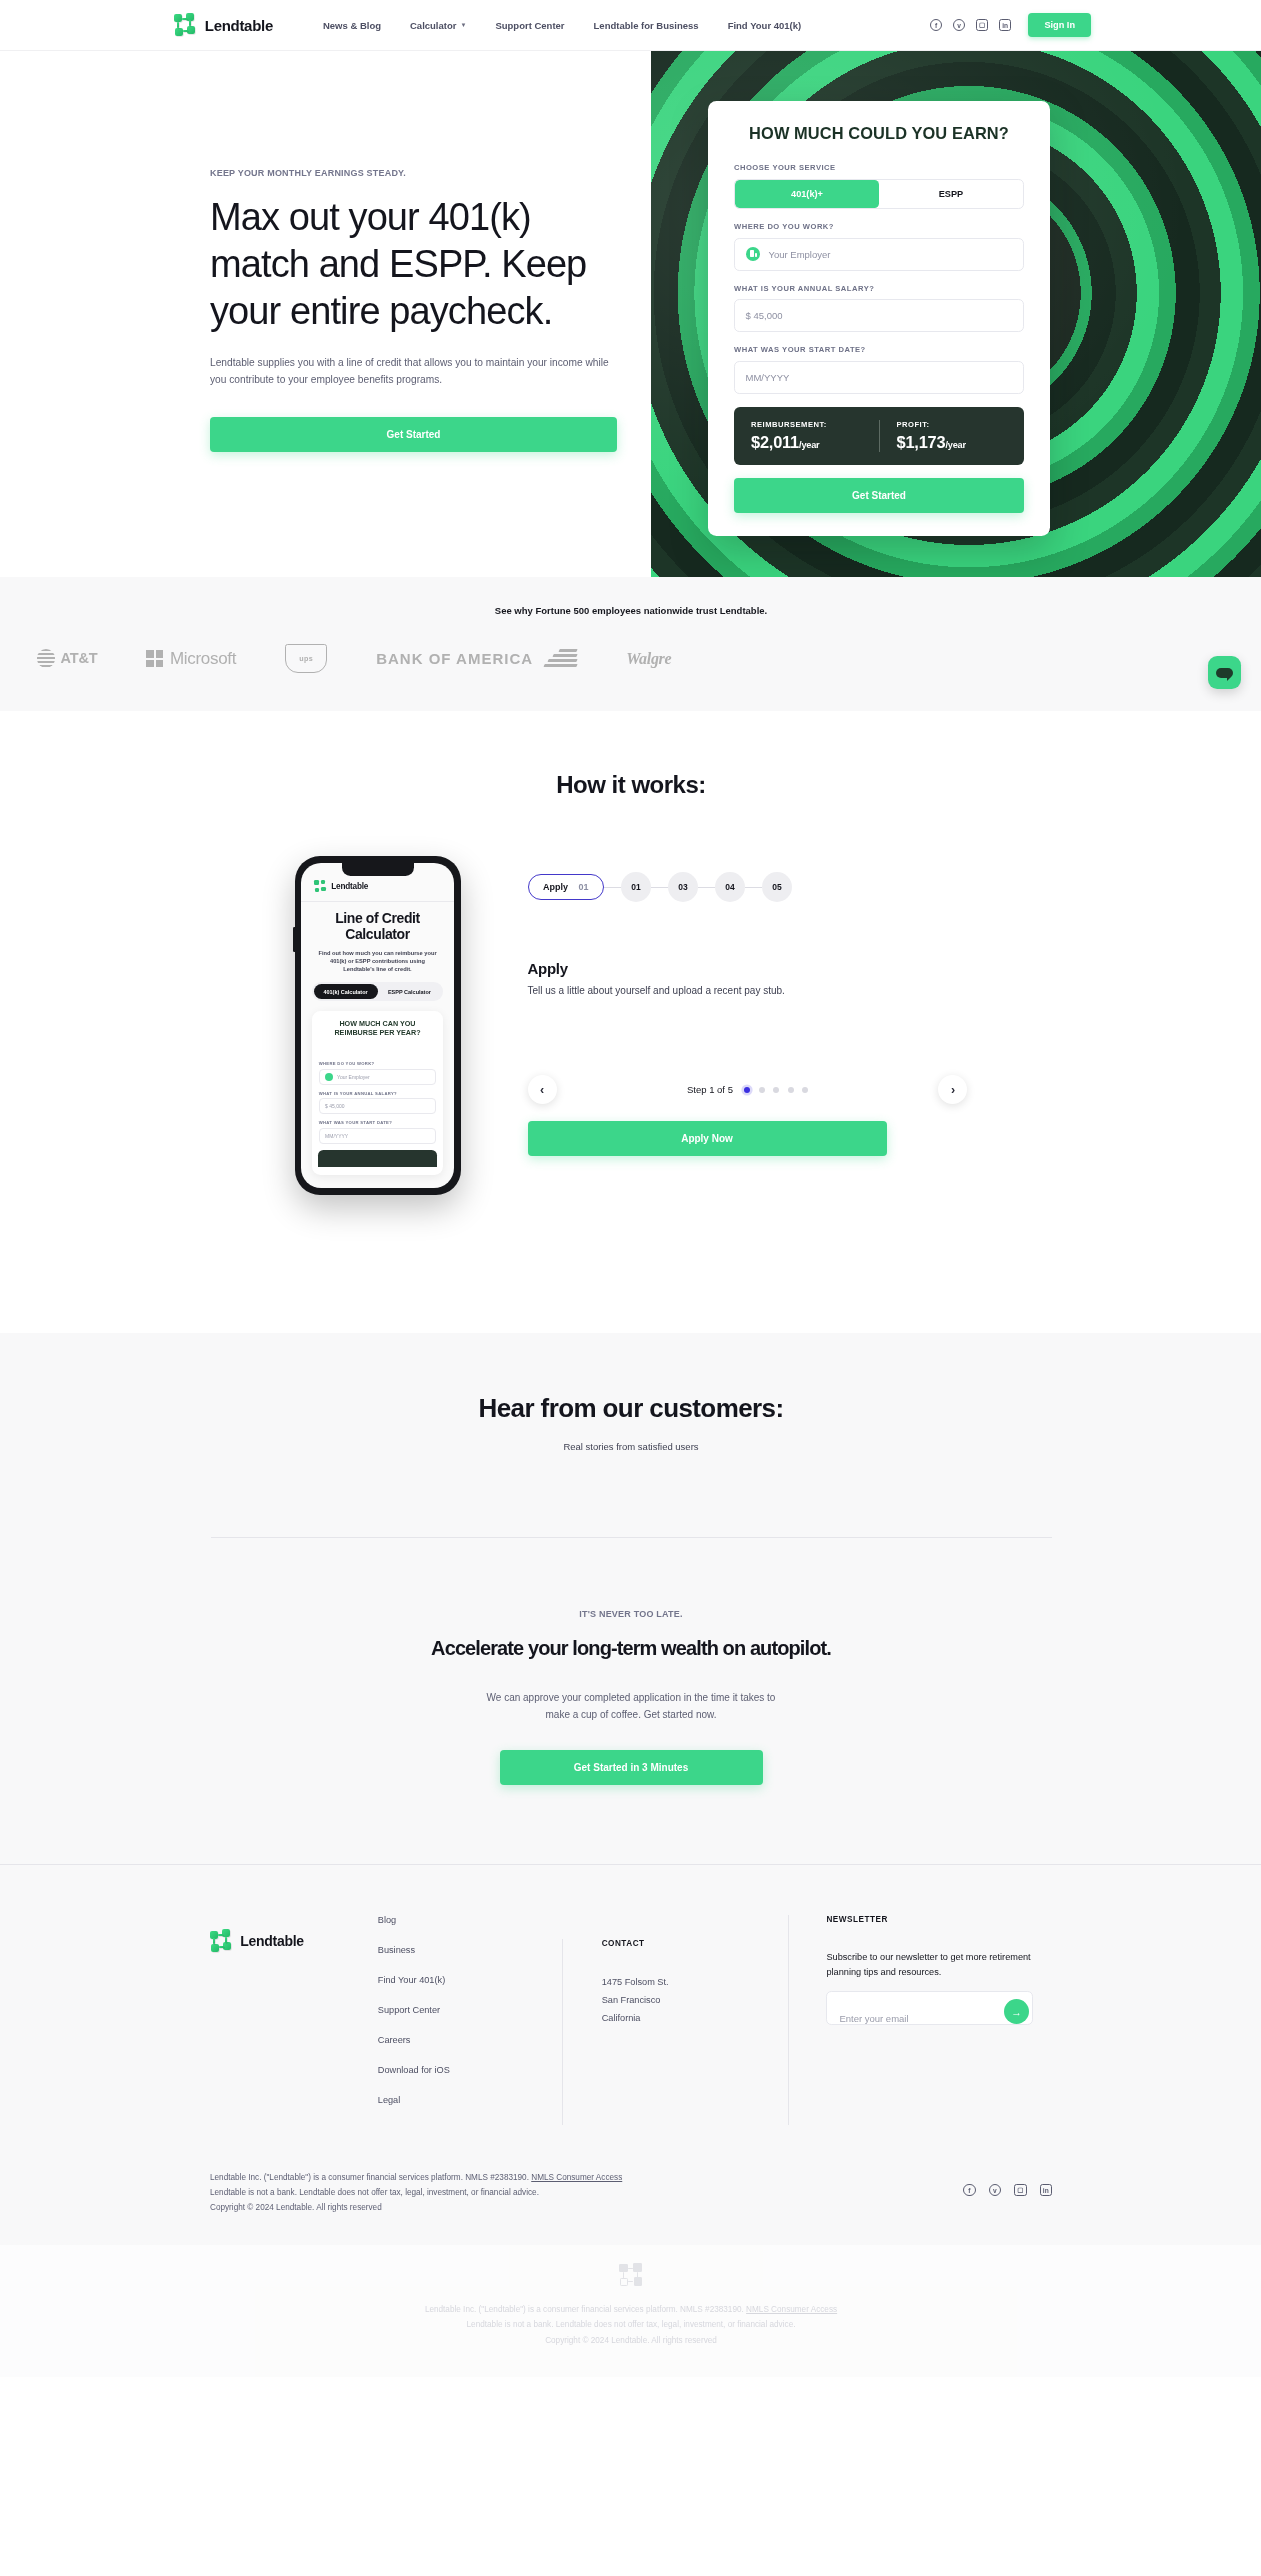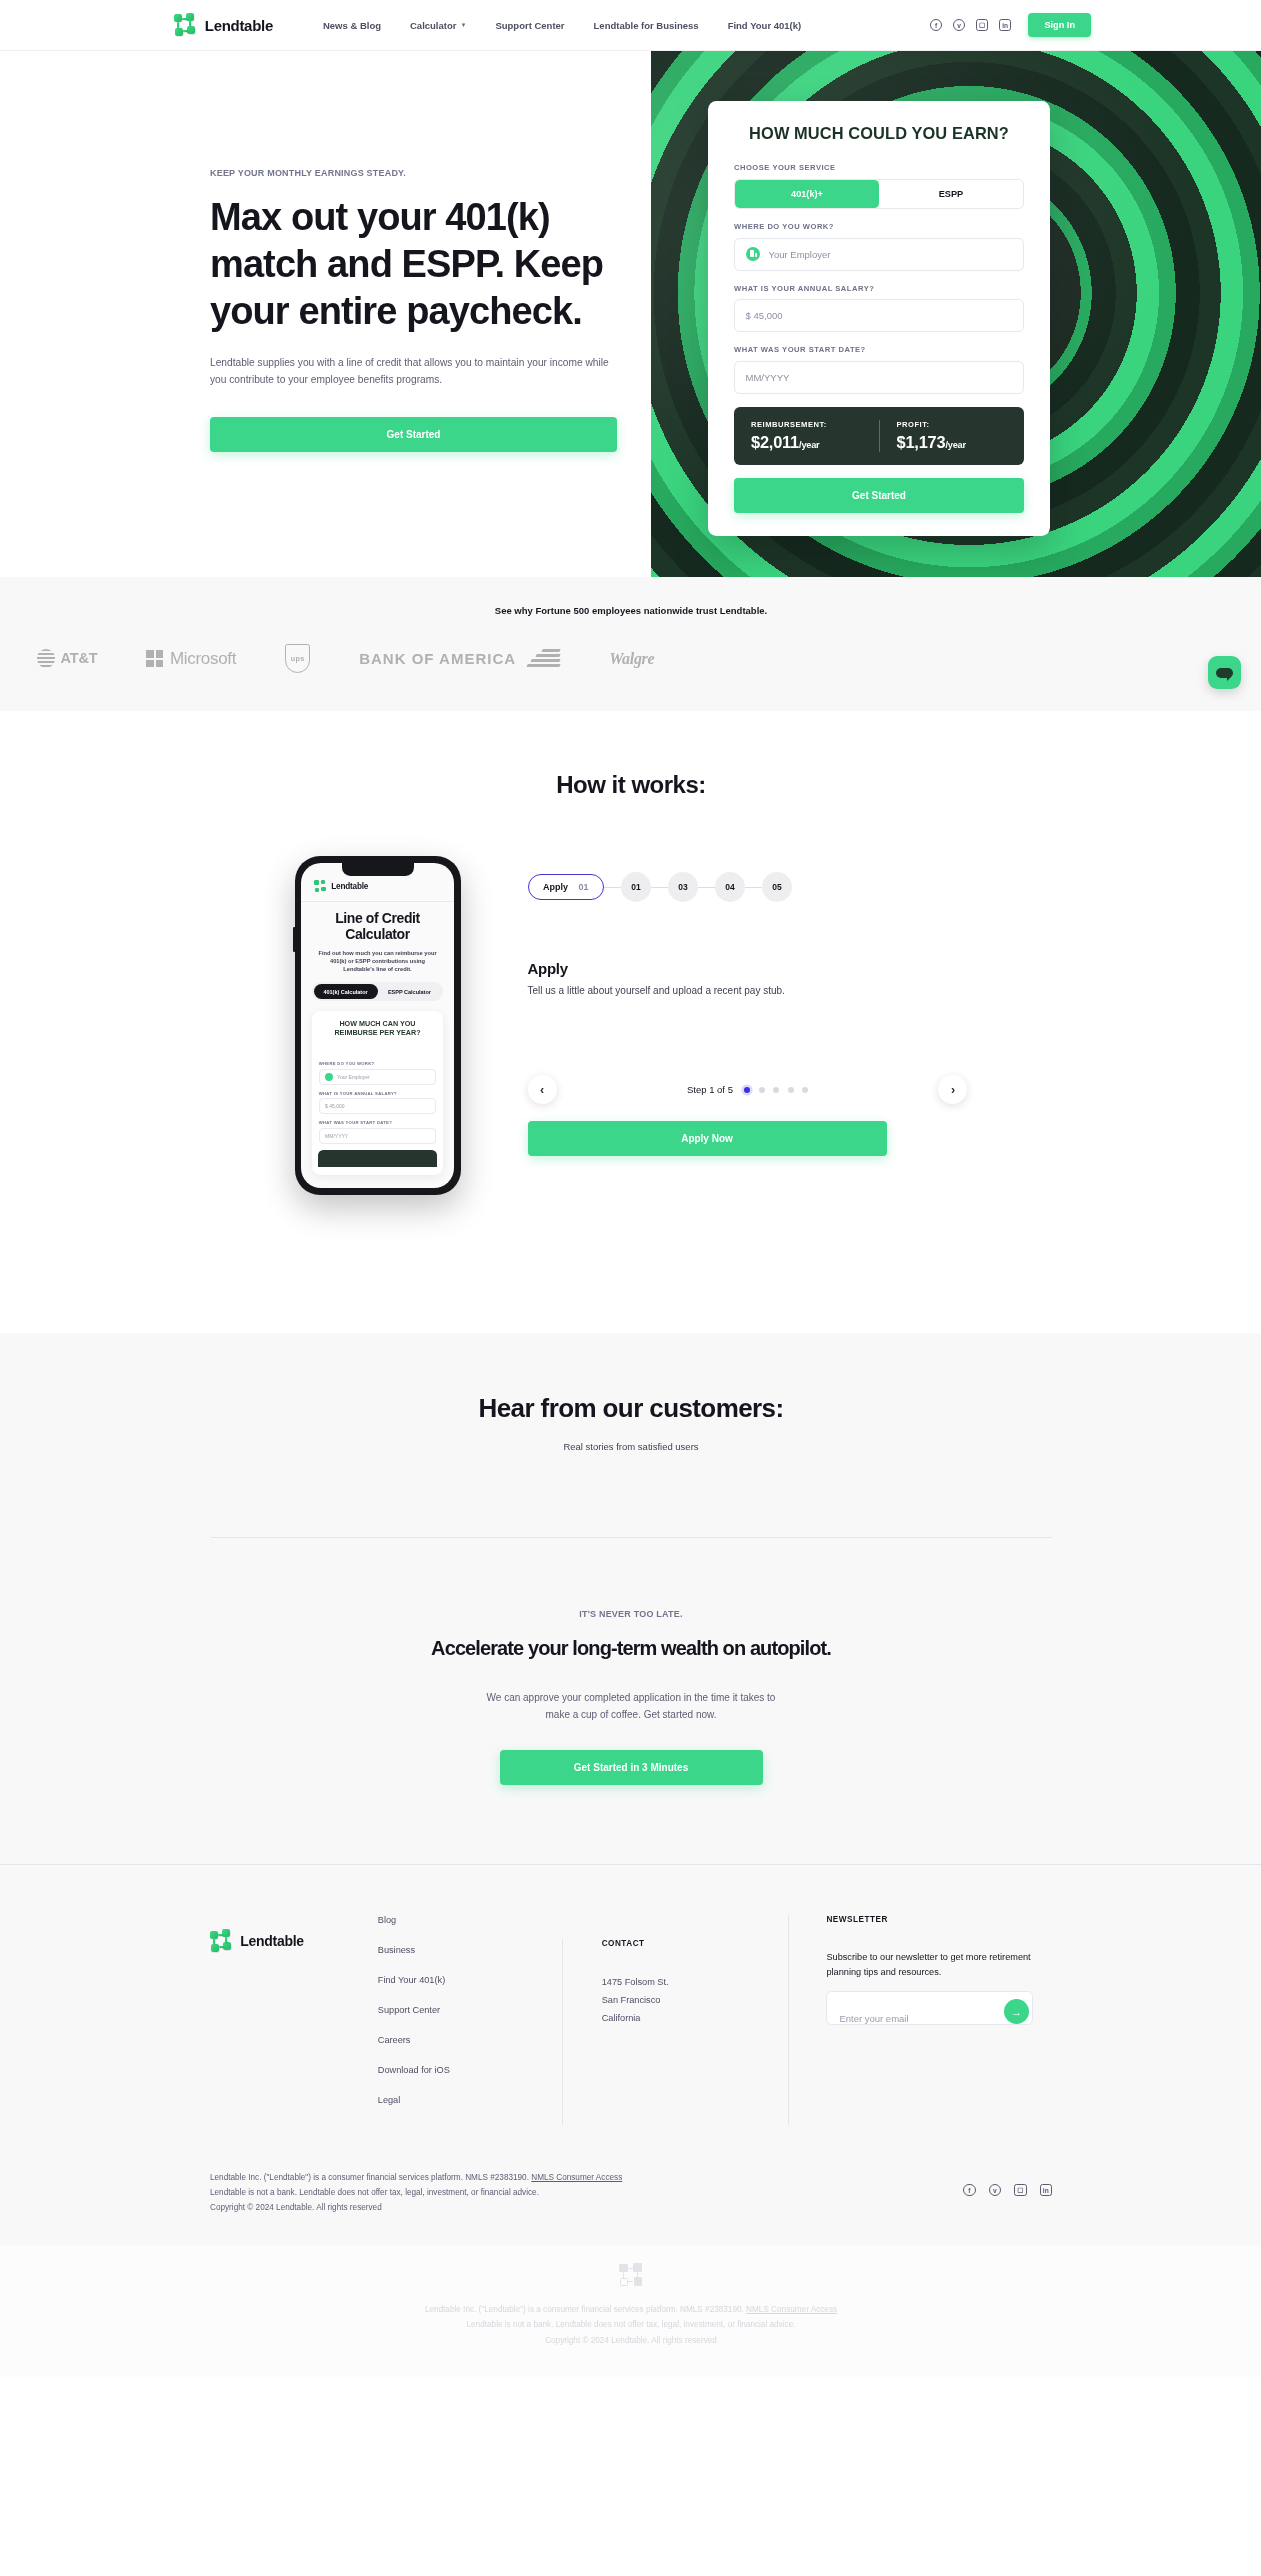--- a/index.html
+++ b/index.html
@@ -74,21 +74,21 @@
   .hero-art::after {
     content:""; position: absolute; inset: 0;
     background: radial-gradient(ellipse at 20% 30%, rgba(255,255,255,.10), transparent 60%);
   }
   .hero-left { position: absolute; left: 210px; top: 117px; width: 407px; z-index: 5; }
   .eyebrow {
     font-size: 9px; font-weight: 700; letter-spacing: 0.2px;
     color: #73758c; text-transform: uppercase; margin-bottom: 16px;
   }
   h1.hero-title {
-    font-size: 38px; line-height: 1.24; font-weight: 700;
+    font-size: 38px; line-height: 1.24; font-weight: 400;
     letter-spacing: -0.9px; color: #14151d; margin-bottom: 20px;
   }
   .hero-sub { font-size: 10.2px; line-height: 1.62; color: #5c5e72; max-width: 402px; margin-bottom: 29px; }
   .btn-green {
     display: block; width: 100%; background: #3cd68a; color: #fff;
     border: none; border-radius: 4px; padding: 12px 0; text-align: center;
     font-size: 10px; font-weight: 600; cursor: pointer; font-family: inherit;
     box-shadow: 0 3.3px 10.5px rgba(60,214,138,.30);
   }
 
@@ -156,21 +156,21 @@
   .lg-deloitte { font-size: 21px; letter-spacing: -0.7px; margin-left: -46px; color: #aeb0bd; }
   .lg-att { font-size: 14.5px; letter-spacing: -0.2px; gap: 5.3px; }
   .globe {
     width: 18.4px; height: 18.4px; border-radius: 50%;
     background: repeating-linear-gradient(#aeb0bd 0 2px, #f8f8f9 2px 4px);
   }
   .lg-ms { font-size: 17px; font-weight: 400; gap: 6.6px; letter-spacing: -0.3px; }
   .msgrid { width: 17px; height: 17px; display: grid; grid-template-columns: 1fr 1fr; grid-gap: 2px; }
   .msgrid i { background: #aeb0bd; display: block; }
   .ups {
-    width: 25px; height: 29px; border: 1.6px solid #aeb0bd; border-radius: 2.6px 2.6px 13px 13px;
+    width: 42px; height: 29px; border: 1.6px solid #aeb0bd; border-radius: 2.6px 2.6px 13px 13px;
     display: flex; align-items: center; justify-content: center;
     font-size: 7.2px; font-weight: 700; letter-spacing: 0.3px;
   }
   .lg-boa { font-size: 15px; letter-spacing: 1px; gap: 9.2px; }
   .boaflag { width: 35px; height: 22.3px; position: relative; }
   .boaflag i {
     position: absolute; right: 0; height: 3.3px; background: #aeb0bd;
     transform: skewX(-22deg); border-radius: 0.7px;
   }
   .boaflag i:nth-child(1){ width: 18.4px; top: 1.3px; }

